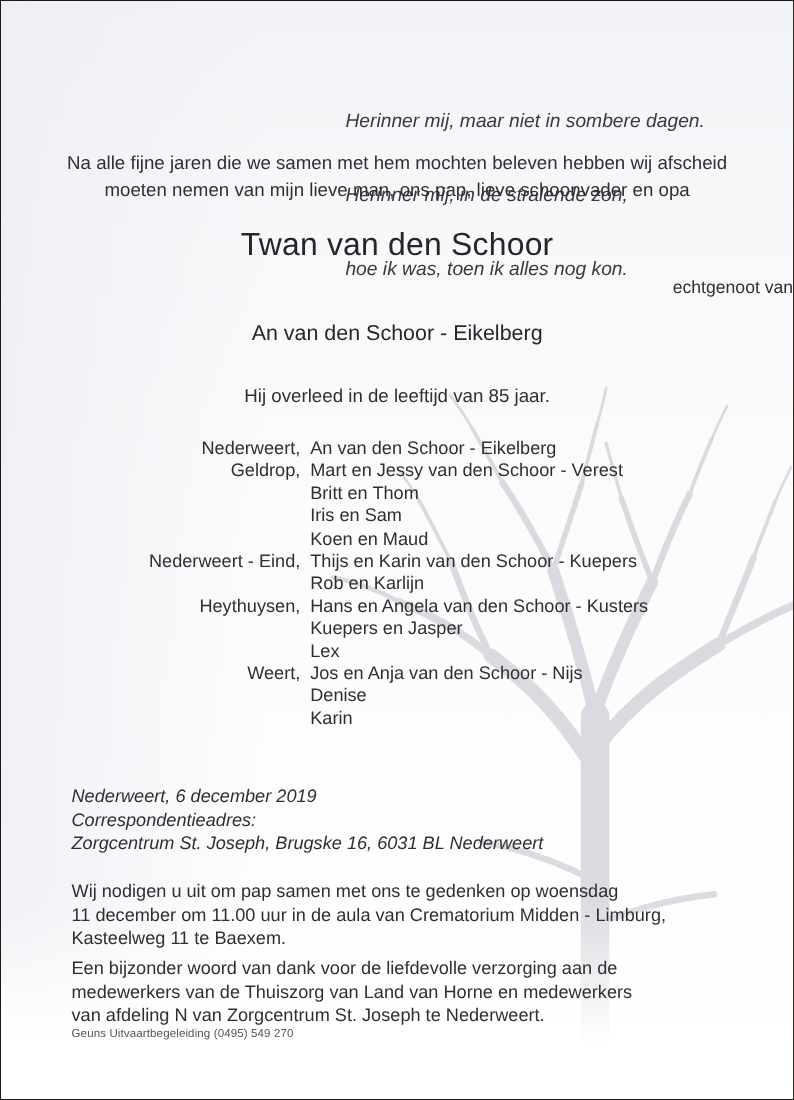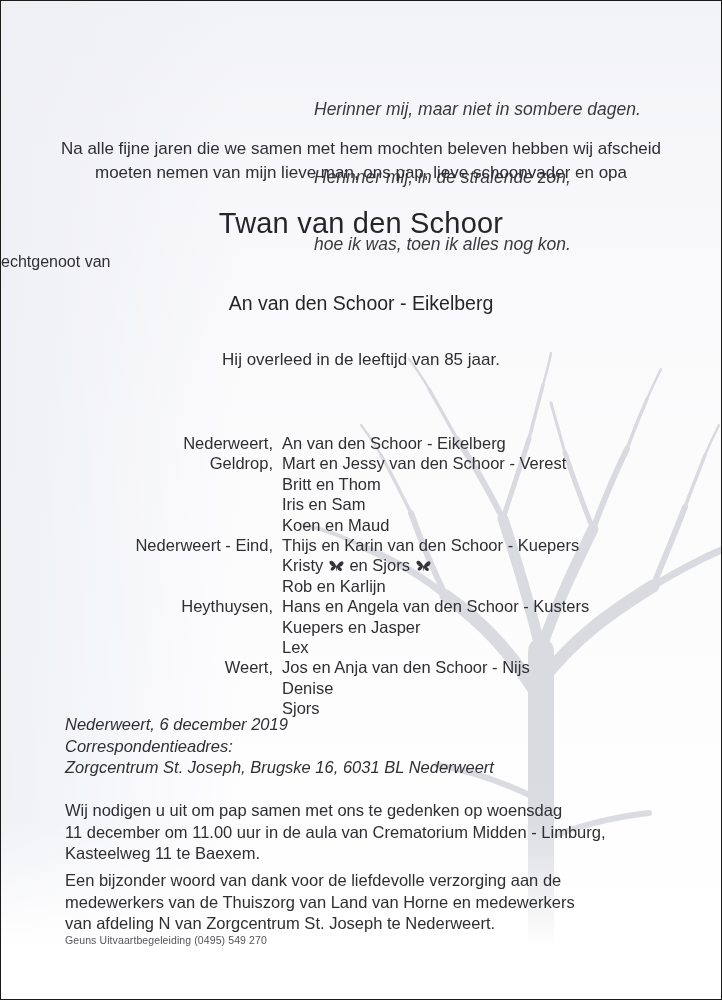--- a/index.html
+++ b/index.html
@@ -99,21 +99,21 @@
     text-align: center;
     font-size: 29px;
     line-height: 36px;
     color: #26262a;
     letter-spacing: 0.2px;
   }
   .spouse-label {
     position: absolute;
     left: 0; right: 0;
     top: 252px;
-    text-align: left;
+    text-align: right;
     font-size: 16px;
     color: #303034;
   }
   .spouse-name {
     position: absolute;
     left: 0; right: 0;
     top: 291px;
     text-align: center;
     font-size: 19.5px;
     color: #26262a;
@@ -124,21 +124,21 @@
     top: 349px;
     text-align: center;
     font-size: 17px;
     color: #2f2f33;
   }
 
   
   .family {
     position: absolute;
     left: 0;
-    top: 432px;
+    top: 397px;
     width: 100%;
     font-size: 16.5px;
     line-height: 20.4px;
     color: #2f2f33;
   }
   .fam-row {
     display: flex;
     align-items: baseline;
   }
   .fam-place {
@@ -266,36 +266,20 @@
         <div class="fam-row">
           <div class="fam-place"></div>
           <div class="fam-name">Koen en Maud</div>
         </div>
         <div class="fam-row">
           <div class="fam-place">Nederweert - Eind,</div>
           <div class="fam-name">Thijs en Karin van den Schoor - Kuepers</div>
         </div>
         <div class="fam-row">
           <div class="fam-place"></div>
-          <div class="fam-name"><span>Kristy</span> <span class="butterfly"><svg width="15" height="13" viewBox="0 0 15 13" aria-hidden="true">
-                <g fill="#34343a">
-                  <path d="M7.2 6.3C6.3 3.5 4.6 1.1 2.6 0.7 0.9 0.4 0.1 1.7 0.6 3.3c0.5 1.6 2.1 2.8 3.6 3.1-1.3 0.3-2.4 1.3-2.5 2.5-0.1 1.3 1 2 2.2 1.5 1.4-0.5 2.7-2.2 3.3-4.1z"></path>
-                  <path d="M7.6 6.4c1.1-2.6 2.9-4.7 4.8-5 1.7-0.3 2.5 1 1.9 2.6-0.6 1.5-2.2 2.6-3.7 2.9 1.3 0.4 2.3 1.4 2.3 2.6 0 1.3-1.2 1.9-2.3 1.3-1.4-0.7-2.6-2.5-3-4.4z"></path>
-                  <path d="M7.4 5.6c0.3 0 0.5 0.4 0.5 1.1 0 1.3-0.2 3.5-0.5 4.9-0.3-1.4-0.5-3.6-0.5-4.9 0-0.7 0.2-1.1 0.5-1.1z"></path>
-                </g>
-              </svg></span><span> en Sjors </span><span class="butterfly"><svg width="15" height="13" viewBox="0 0 15 13" aria-hidden="true">
-                <g fill="#34343a">
-                  <path d="M7.2 6.3C6.3 3.5 4.6 1.1 2.6 0.7 0.9 0.4 0.1 1.7 0.6 3.3c0.5 1.6 2.1 2.8 3.6 3.1-1.3 0.3-2.4 1.3-2.5 2.5-0.1 1.3 1 2 2.2 1.5 1.4-0.5 2.7-2.2 3.3-4.1z"></path>
-                  <path d="M7.6 6.4c1.1-2.6 2.9-4.7 4.8-5 1.7-0.3 2.5 1 1.9 2.6-0.6 1.5-2.2 2.6-3.7 2.9 1.3 0.4 2.3 1.4 2.3 2.6 0 1.3-1.2 1.9-2.3 1.3-1.4-0.7-2.6-2.5-3-4.4z"></path>
-                  <path d="M7.4 5.6c0.3 0 0.5 0.4 0.5 1.1 0 1.3-0.2 3.5-0.5 4.9-0.3-1.4-0.5-3.6-0.5-4.9 0-0.7 0.2-1.1 0.5-1.1z"></path>
-                </g>
-              </svg></span></div>
-        </div>
-        <div class="fam-row">
-          <div class="fam-place"></div>
           <div class="fam-name">Rob en Karlijn</div>
         </div>
         <div class="fam-row">
           <div class="fam-place">Heythuysen,</div>
           <div class="fam-name">Hans en Angela van den Schoor - Kusters</div>
         </div>
         <div class="fam-row">
           <div class="fam-place"></div>
           <div class="fam-name">Kuepers en Jasper</div>
         </div>
@@ -306,21 +290,21 @@
         <div class="fam-row">
           <div class="fam-place">Weert,</div>
           <div class="fam-name">Jos en Anja van den Schoor - Nijs</div>
         </div>
         <div class="fam-row">
           <div class="fam-place"></div>
           <div class="fam-name">Denise</div>
         </div>
         <div class="fam-row">
           <div class="fam-place"></div>
-          <div class="fam-name">Sjors</div>
+          <div class="fam-name">Karin</div>
         </div>
       </div>
 
     <div class="block block-address">
       <div>Nederweert, 6 december 2019</div>
       <div>Correspondentieadres:</div>
       <div>Zorgcentrum St. Joseph, Brugske 16, 6031 BL  Nederweert</div>
     </div>
 
     <div class="block block-invite">

